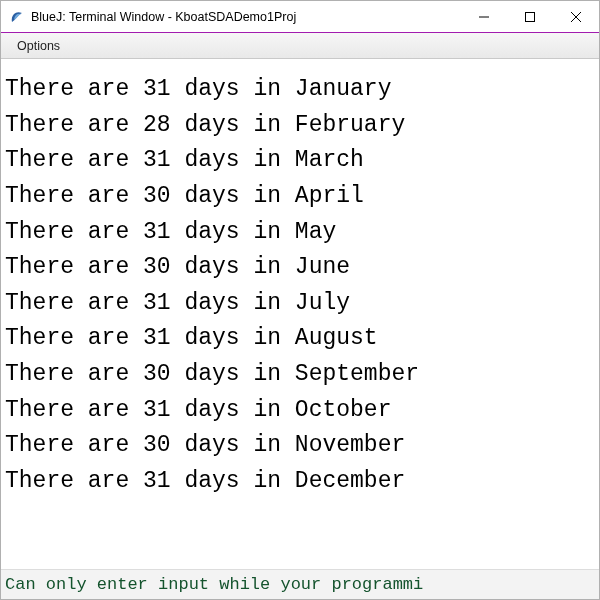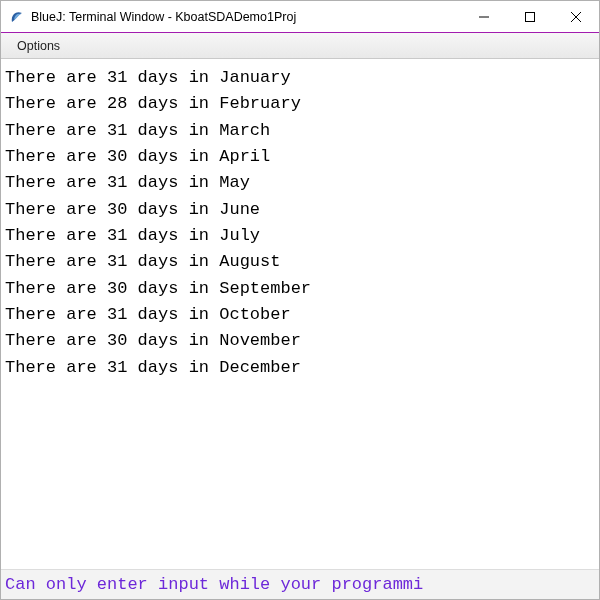--- a/index.html
+++ b/index.html
@@ -69,34 +69,34 @@
       color: #222;
     }
     .menu-item {
       padding: 3px 8px;
       cursor: pointer;
     }
     .terminal-output {
       flex: 1;
       background: #fff;
       font-family: "Consolas", "Courier New", monospace;
-      font-size: 17px;
+      font-size: 23px;
       line-height: 1.55;
-      padding: 6px 4px 2px 4px;
+      padding: 13px 4px 2px 4px;
       color: #000;
       white-space: pre;
       overflow: hidden;
     }
     .terminal-input {
       height: 30px;
       background: #f3f3f3;
       border-top: 1px solid #ddd;
       font-family: "Consolas", "Courier New", monospace;
       font-size: 17px;
-      color: #6d28d9;
+      color: #14532d;
       display: flex;
       align-items: center;
       padding-left: 4px;
       white-space: nowrap;
       overflow: hidden;
     }
     .out-line {
       display: block;
     }
   </style>

